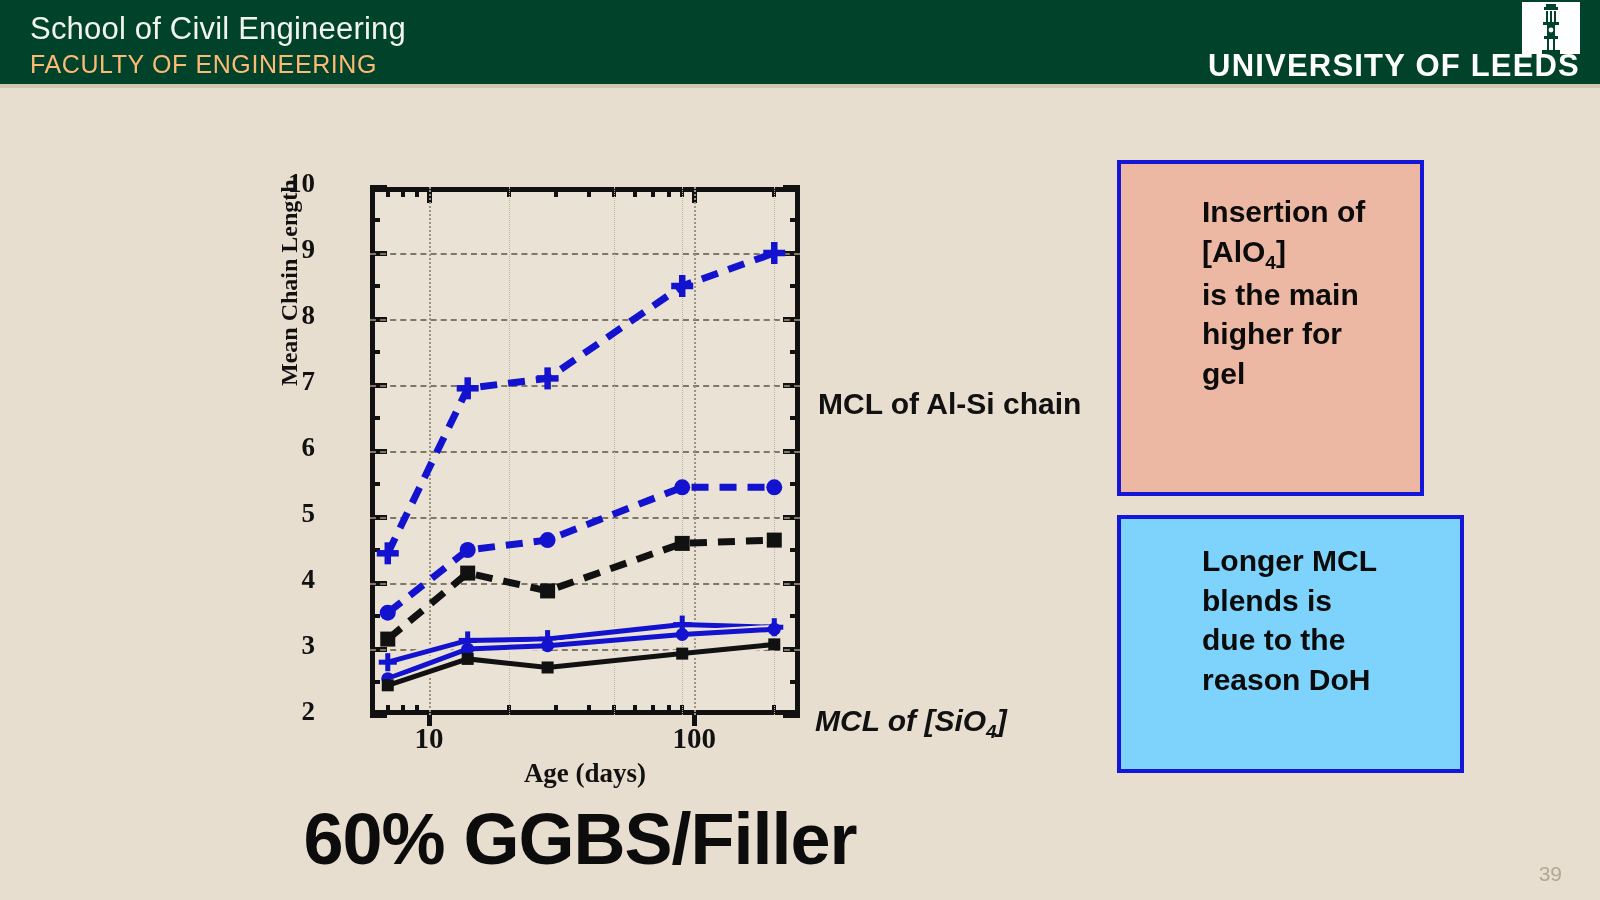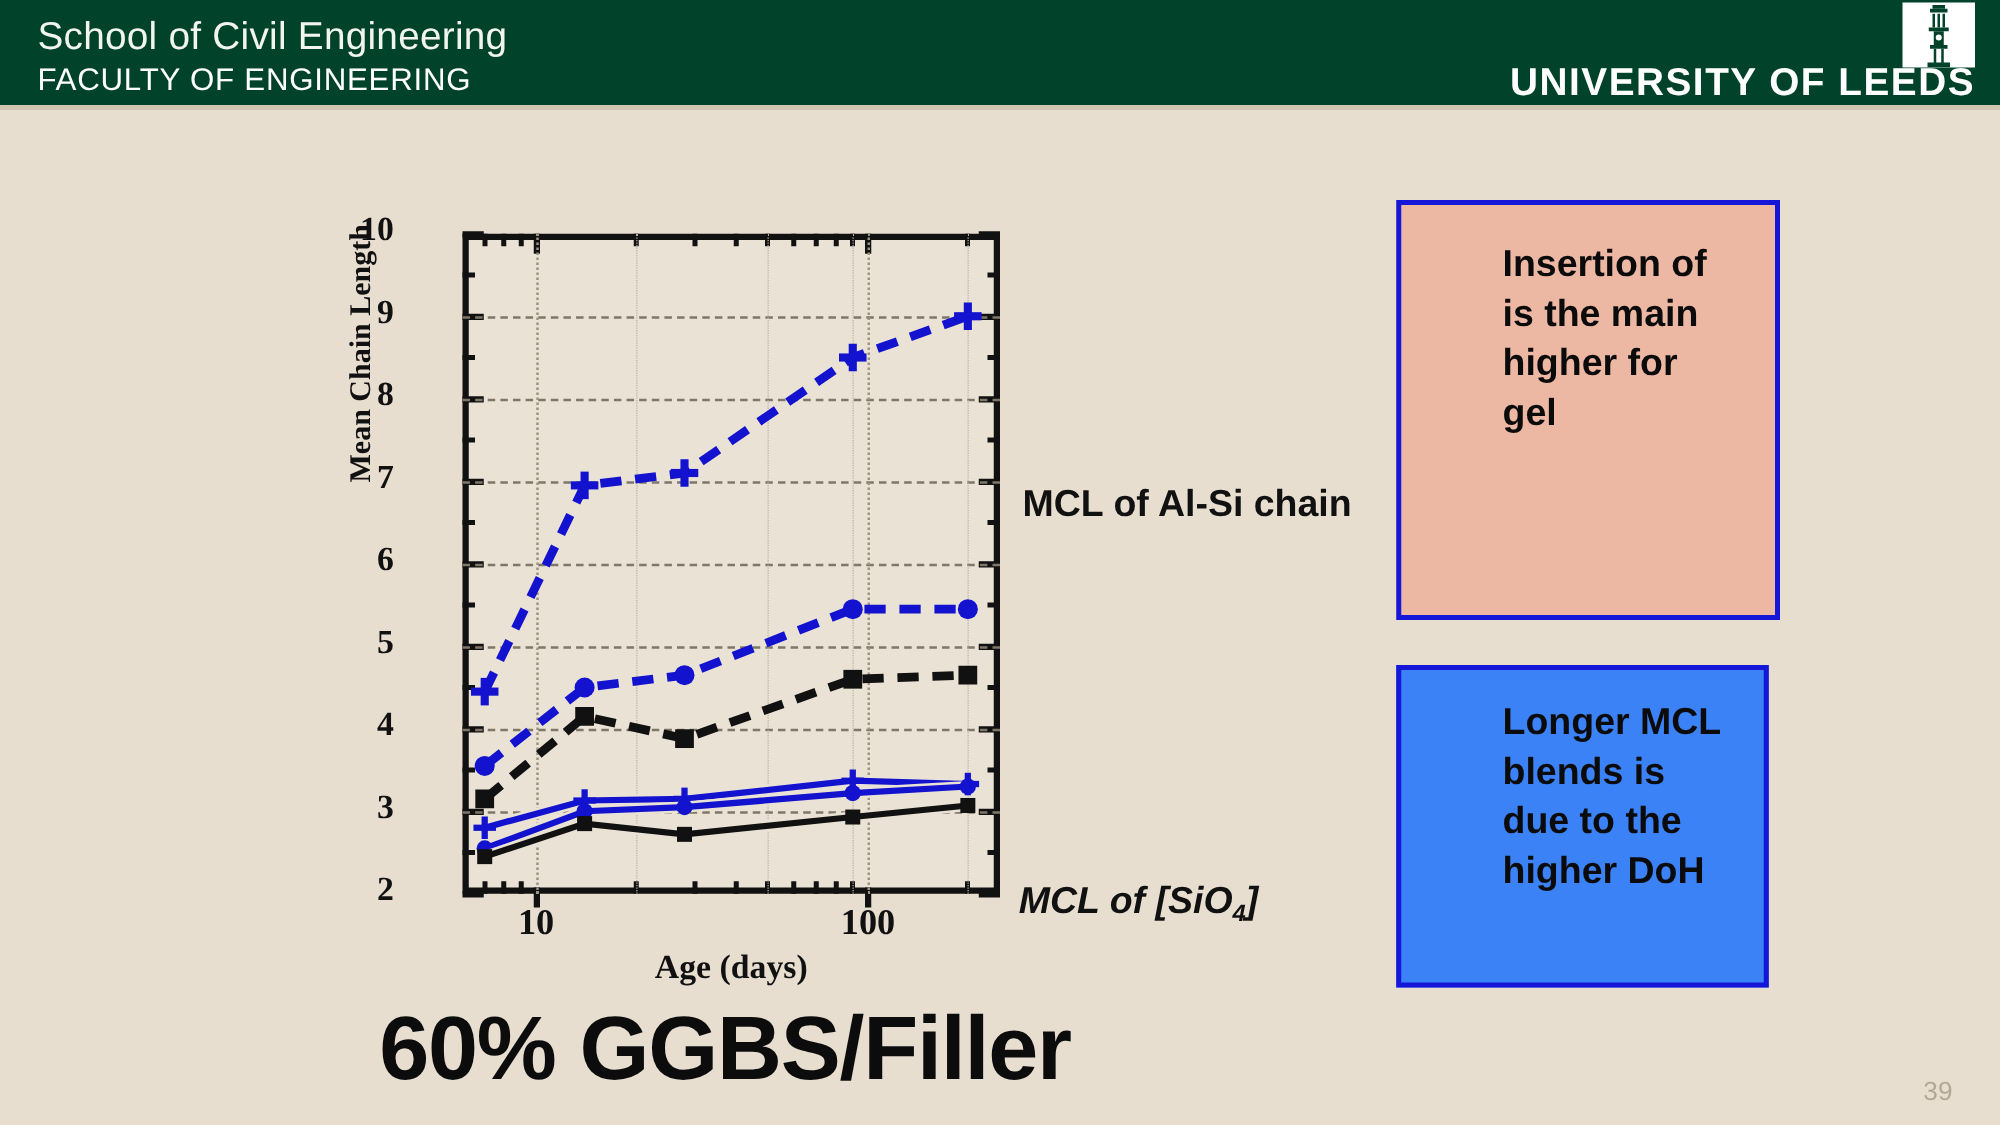--- a/index.html
+++ b/index.html
@@ -17,21 +17,21 @@
     overflow:hidden;
   }
   .header .school{
     position:absolute;left:30px;top:11px;
     font-size:31px;color:#f2f4ef;letter-spacing:.2px;
     font-family:"Liberation Sans",sans-serif;font-weight:400;
     white-space:nowrap;
   }
   .header .faculty{
     position:absolute;left:30px;top:50px;
-    font-size:25px;color:#ffffff;letter-spacing:.6px;
+    font-size:25px;color:#fdba74;letter-spacing:.6px;
     font-family:"Liberation Sans",sans-serif;font-weight:400;
     white-space:nowrap;
   }
   .header .uni{
     position:absolute;right:20px;top:48px;
     font-size:31px;color:#ffffff;font-weight:bold;letter-spacing:1.2px;
     white-space:nowrap;
   }
   .logo-box{
     position:absolute;right:20px;top:2px;width:58px;height:52px;
@@ -82,21 +82,21 @@
     font-weight:bold;font-size:30px;color:#111;line-height:1.22;
   }
   .anno sub{font-size:19px;}
 
   
   .callout{
     position:absolute;border:4px solid #1616d8;box-sizing:border-box;
     font-family:"Liberation Sans",sans-serif;font-weight:bold;color:#0b0b0b;
   }
   #callout-1{left:1117px;top:160px;width:307px;height:336px;background:#edb8a3;}
-  #callout-2{left:1117px;top:532px;width:298px;height:258px;background:#3b82f6;}
+  #callout-2{left:1117px;top:515px;width:347px;height:258px;background:#7dd3fc;}
   .callout .txt{padding:28px 0 0 33px;font-size:30px;line-height:1.32;margin-left:48px;}
   #callout-2 .txt{padding-top:22px;}
   .callout sub{font-size:19px;}
 
   .slide-title{
     position:absolute;left:0;top:798px;width:1160px;text-align:center;
     font-family:"Liberation Sans",sans-serif;font-weight:bold;
     font-size:72px;color:#0c0c0c;letter-spacing:-1px;
   }
   .page-num{
@@ -293,29 +293,30 @@
       </g>
     </svg>
 
   <div class="anno" style="left:818px;top:300px;width:290px;"><span>MCL of Al-Si chain</span></div>
   <div class="anno" style="left:815px;top:617px;width:300px;font-style:italic;"><span>MCL of [SiO</span><sub>4</sub><span>]</span></div>
 </div>
 
 <div class="callout" id="callout-1">
   <div class="txt">
     <div>Insertion of</div>
+    <div>[AlO<sub>4</sub>]</div>
     <div>is the main</div>
     <div>higher for</div>
     <div>gel</div>
   </div>
 </div>
 
 <div class="callout" id="callout-2">
   <div class="txt">
     <div>Longer MCL</div>
     <div>blends is</div>
     <div>due to the</div>
-    <div>higher DoH</div>
+    <div>reason DoH</div>
   </div>
 </div>
 
 <div class="slide-title">60% GGBS/Filler</div>
 <div class="page-num">39</div>
 
 </body></html>

